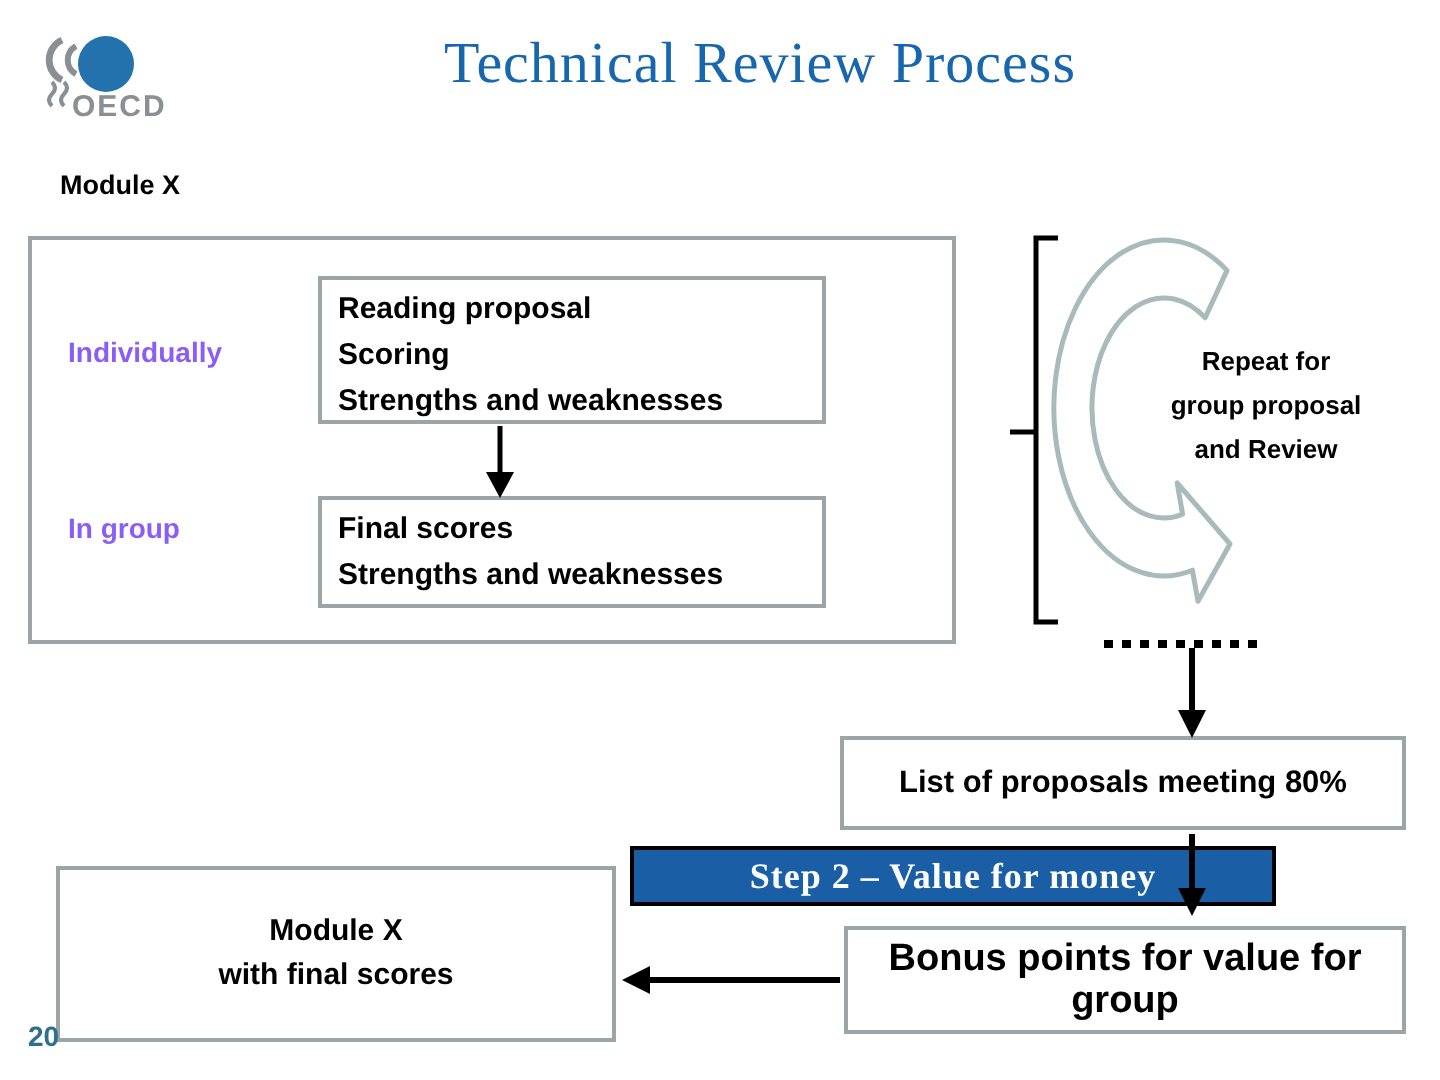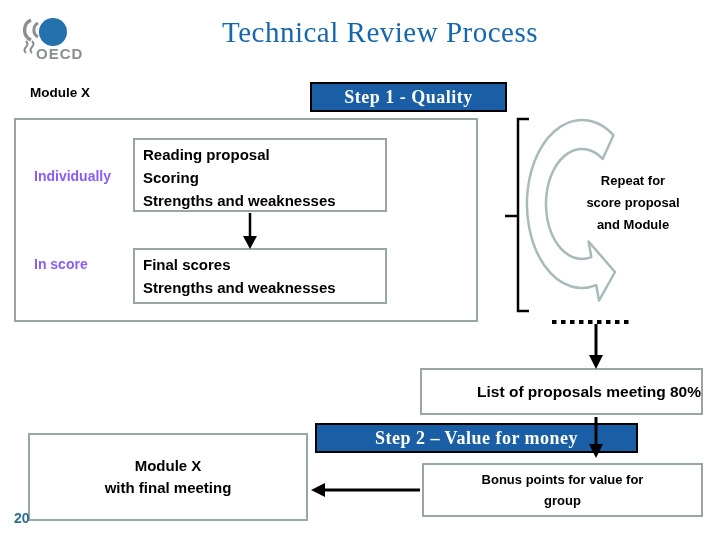--- a/index.html
+++ b/index.html
@@ -33,33 +33,33 @@
   .step2{left:315px;top:423px;width:323px;height:30px;}
 
   .outer-box{position:absolute;left:14px;top:118px;width:464px;height:204px;
     border:2px solid var(--border-gray);background:#fff;}
 
   .row-label{position:absolute;font-size:14px;font-weight:700;color:#8b5cf6;}
   .label-individually{left:34px;top:168px;}
   .label-ingroup{left:34px;top:256px;}
 
   .task-box{position:absolute;border:2px solid var(--border-gray);background:#fff;
-    font-size:15px;font-weight:700;color:#000;line-height:23px;padding:3px 8px;}
+    font-size:15px;font-weight:700;color:#000;line-height:23px;padding:3px 8px;margin-left:26px;}
   .task1{left:133px;top:138px;width:254px;height:74px;}
   .task2{left:133px;top:248px;width:254px;height:56px;}
 
   .repeat-note{position:absolute;left:558px;top:170px;width:150px;text-align:center;
     font-size:13px;font-weight:700;line-height:22px;color:#000;}
 
   .out-box{position:absolute;border:2px solid var(--border-gray);background:#fff;
     font-size:15.5px;font-weight:700;color:#000;text-align:center;
     display:flex;flex-direction:column;justify-content:center;line-height:22px;}
-  .list80{left:420px;top:368px;width:283px;height:47px;align-items:flex-end;}
+  .list80{left:420px;top:368px;width:283px;height:47px;}
   .selected{left:28px;top:433px;width:280px;height:88px;font-size:15px;}
-  .bonus{left:422px;top:463px;width:281px;height:54px;font-size:13px;line-height:21px;}
+  .bonus{left:422px;top:463px;width:281px;height:54px;font-size:19px;line-height:21px;}
 
   .page-number{position:absolute;left:14px;top:510px;font-size:14px;font-weight:700;
     color:var(--page-number-teal);}
 
   .overlay{position:absolute;left:0;top:0;width:720px;height:540px;pointer-events:none;}
   .connector{stroke:#000;stroke-width:3;fill:none;}
   .connector-thin{stroke:#000;stroke-width:2.5;fill:none;}
   .head{fill:#000;stroke:none;}
   .dotted{stroke:#000;stroke-width:4;fill:none;stroke-dasharray:4.5 4.5;}
   .bracket{stroke:#000;stroke-width:2.5;fill:none;}
@@ -79,56 +79,53 @@
       <path class="logo-stroke" d="M22 33 q 3 3 0 6 q -3 3 0 6" stroke-width="2"></path>
       <circle cx="43" cy="24" r="14" fill="var(--logo-blue)"></circle>
     </svg>
     <div class="logo-text">OECD</div>
   </div>
 
   <div class="title">Technical Review Process</div>
 
   <div class="module-label">Module X</div>
 
-  <div class="step-banner step1">
-    <span>Step 1 - Quality</span>
-  </div>
 
   <div class="outer-box"></div>
 
   <div class="row-label label-individually">Individually</div>
   <div class="task-box task1">
     <div>Reading proposal</div>
     <div>Scoring</div>
     <div>Strengths and weaknesses</div>
   </div>
 
-  <div class="row-label label-ingroup">In score</div>
+  <div class="row-label label-ingroup">In group</div>
   <div class="task-box task2">
     <div>Final scores</div>
     <div>Strengths and weaknesses</div>
   </div>
 
   <div class="repeat-note">
     <div>Repeat for</div>
-    <div>score proposal</div>
-    <div>and Module</div>
+    <div>group proposal</div>
+    <div>and Review</div>
   </div>
 
   <div class="out-box list80">
     <div>List of proposals meeting 80%</div>
   </div>
 
   <div class="step-banner step2">
     <span>Step 2 – Value for money</span>
   </div>
 
   <div class="out-box selected">
     <div>Module X</div>
-    <div>with final meeting</div>
+    <div>with final scores</div>
   </div>
 
   <div class="out-box bonus">
     <div>Bonus points for value for</div>
     <div>group</div>
   </div>
 
   <div class="page-number">20</div>
 
   <svg class="overlay" viewBox="0 0 720 540">

